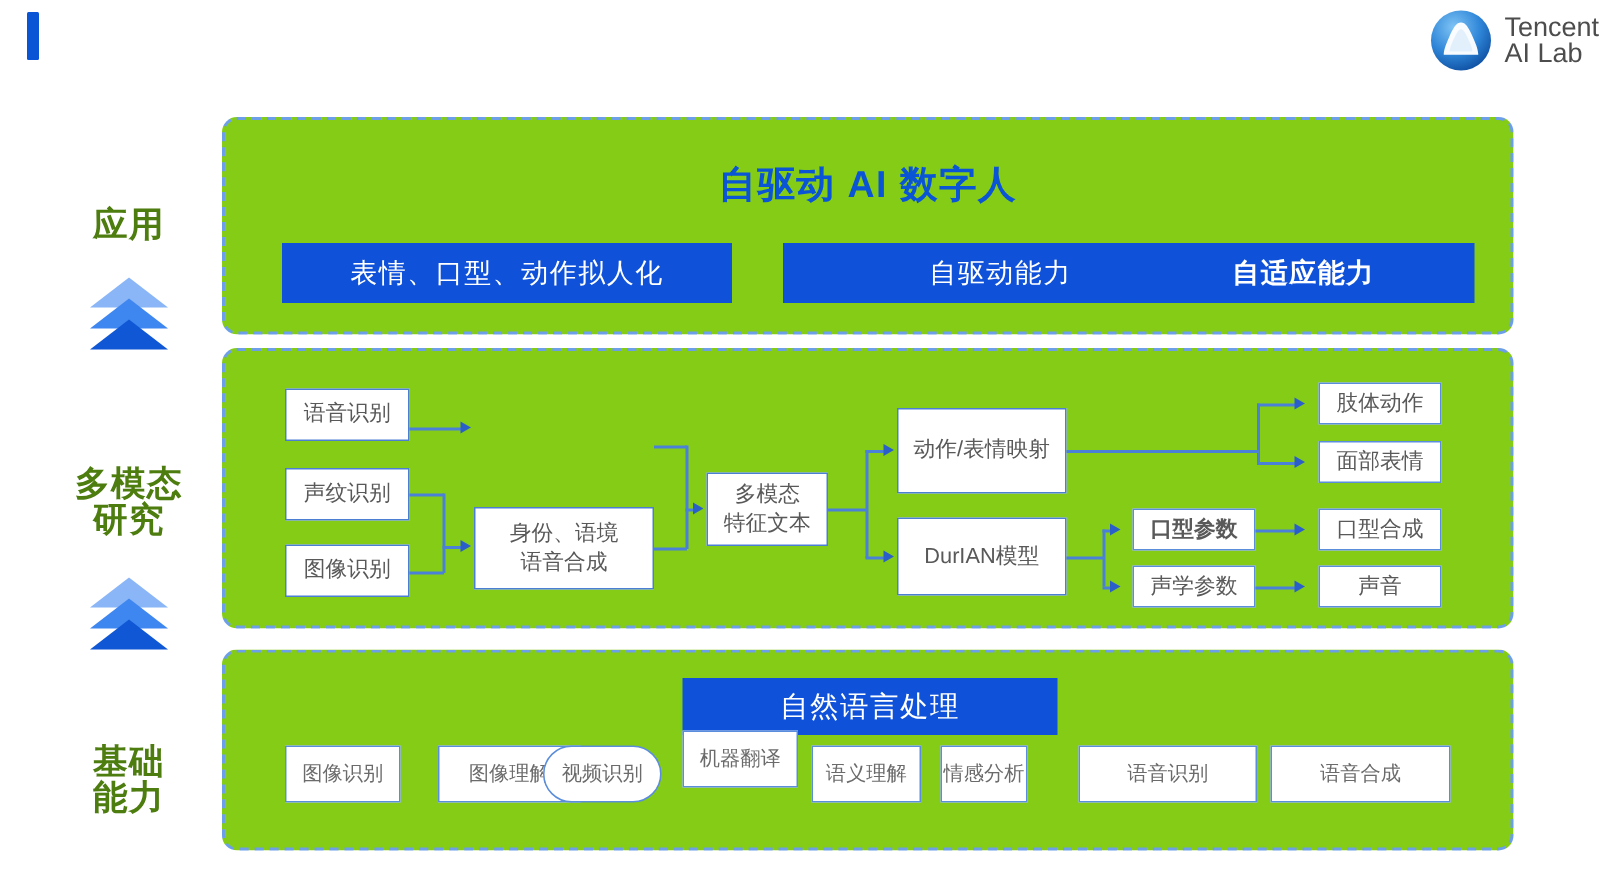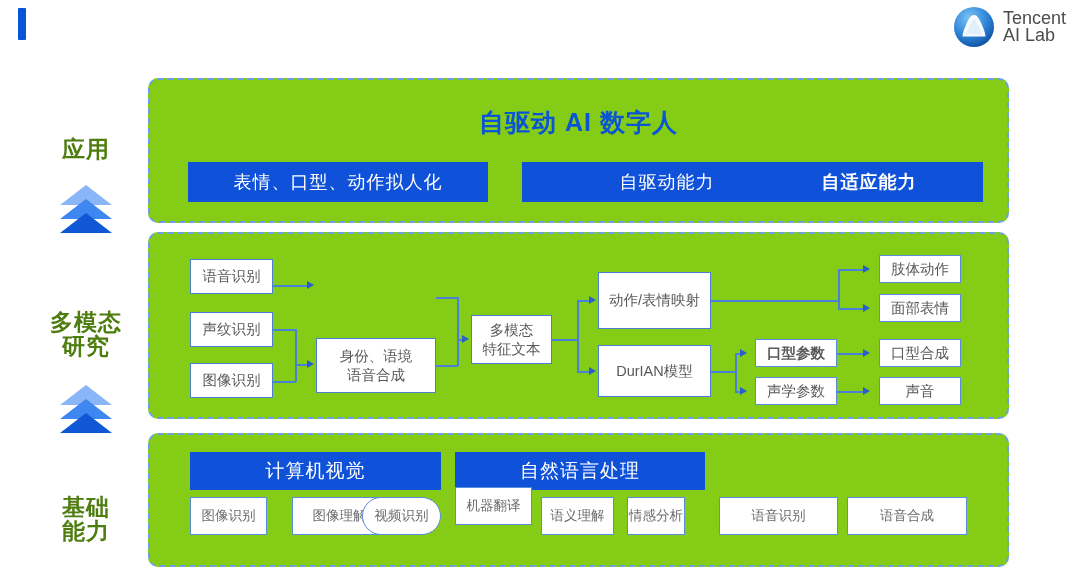--- a/index.html
+++ b/index.html
@@ -194,21 +194,20 @@
 
     <div class="ln lnh" style="left:687px;top:119px;width:28px;"></div>
     <div class="arw" style="left:713px;top:115px;"></div>
 
     <div class="ln lnh" style="left:687px;top:157px;width:28px;"></div>
     <div class="arw" style="left:713px;top:153px;"></div>
   </div>
 
   <div class="panel" style="left:148px;top:433px;width:857px;height:130px;">
 
-    <div class="cat-head" style="left:40px;top:17px;width:251px;height:38px;">计算机视觉</div>
     <div class="sub-box" style="left:40px;top:62px;width:77px;height:38px;">图像识别</div>
     <div class="sub-box" style="left:142px;top:62px;width:95px;height:38px;">图像理解</div>
     <div class="sub-box" style="left:212px;top:62px;width:79px;height:38px;border-radius:19px;">视频识别</div>
 
     <div class="cat-head" style="left:305px;top:17px;width:250px;height:38px;">自然语言处理</div>
     <div class="sub-box" style="left:305px;top:52px;width:77px;height:38px;">机器翻译</div>
     <div class="sub-box" style="left:391px;top:62px;width:73px;height:38px;">语义理解</div>
     <div class="sub-box" style="left:477px;top:62px;width:58px;height:38px;font-family:Liberation Mono, monospace;">情感分析</div>
 
     <div class="sub-box" style="left:569px;top:62px;width:119px;height:38px;">语音识别</div>

